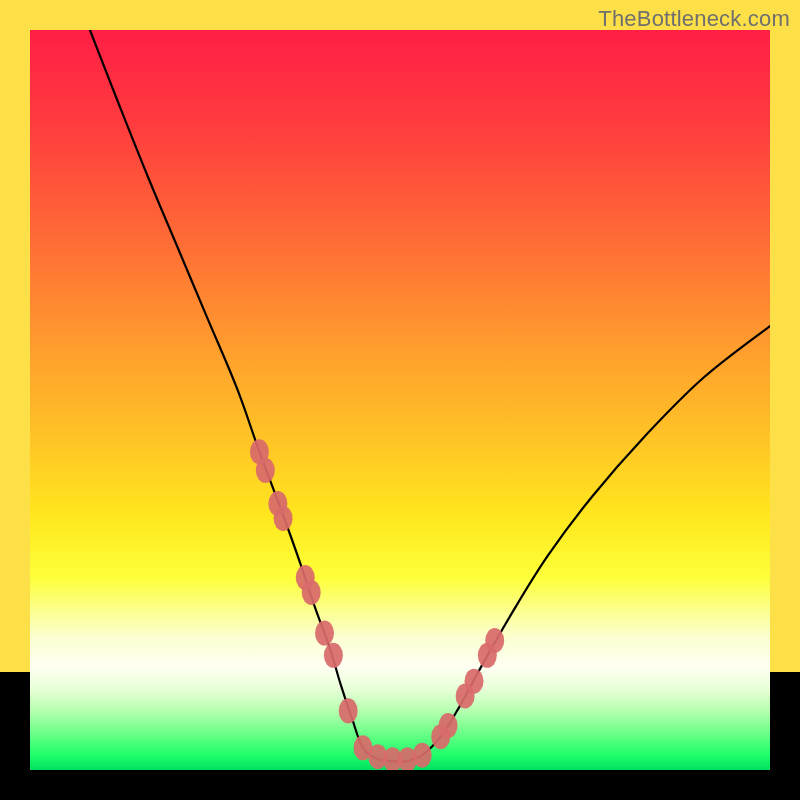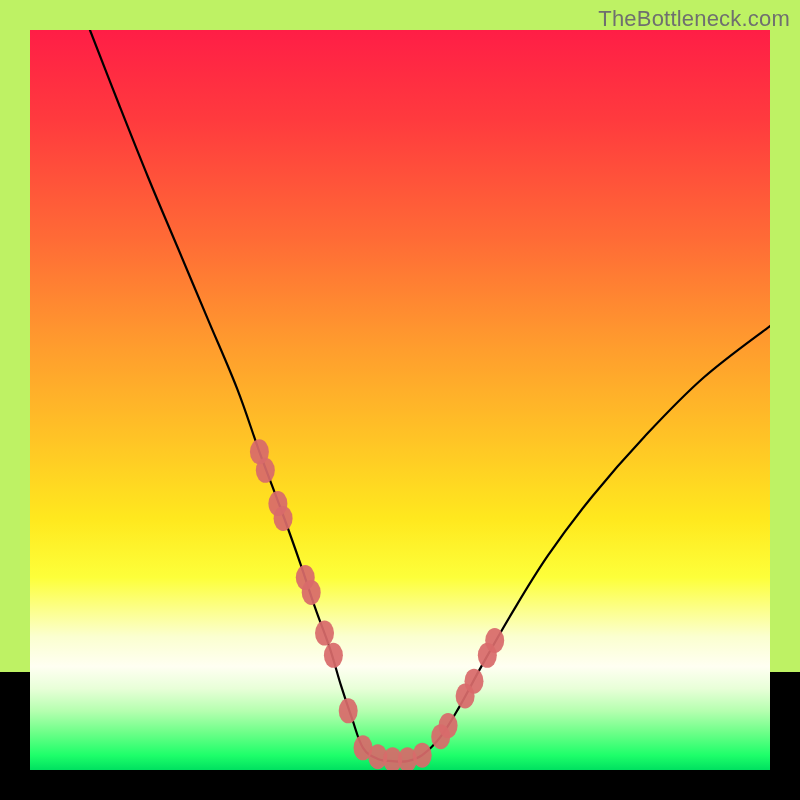--- a/index.html
+++ b/index.html
@@ -8,21 +8,21 @@
     width: 800px;
     height: 800px;
     overflow: hidden;
     background: #000;
     font-family: Arial, Helvetica, sans-serif;
   }
   .stage {
     position: relative;
     width: 800px;
     height: 672px;
-    background: #bef264;
+    background: #fde047;
   }
   .plot-area {
     position: absolute;
     left: 30px;
     top: 30px;
     width: 740px;
     height: 740px;
     
     background: linear-gradient(
       to bottom,

